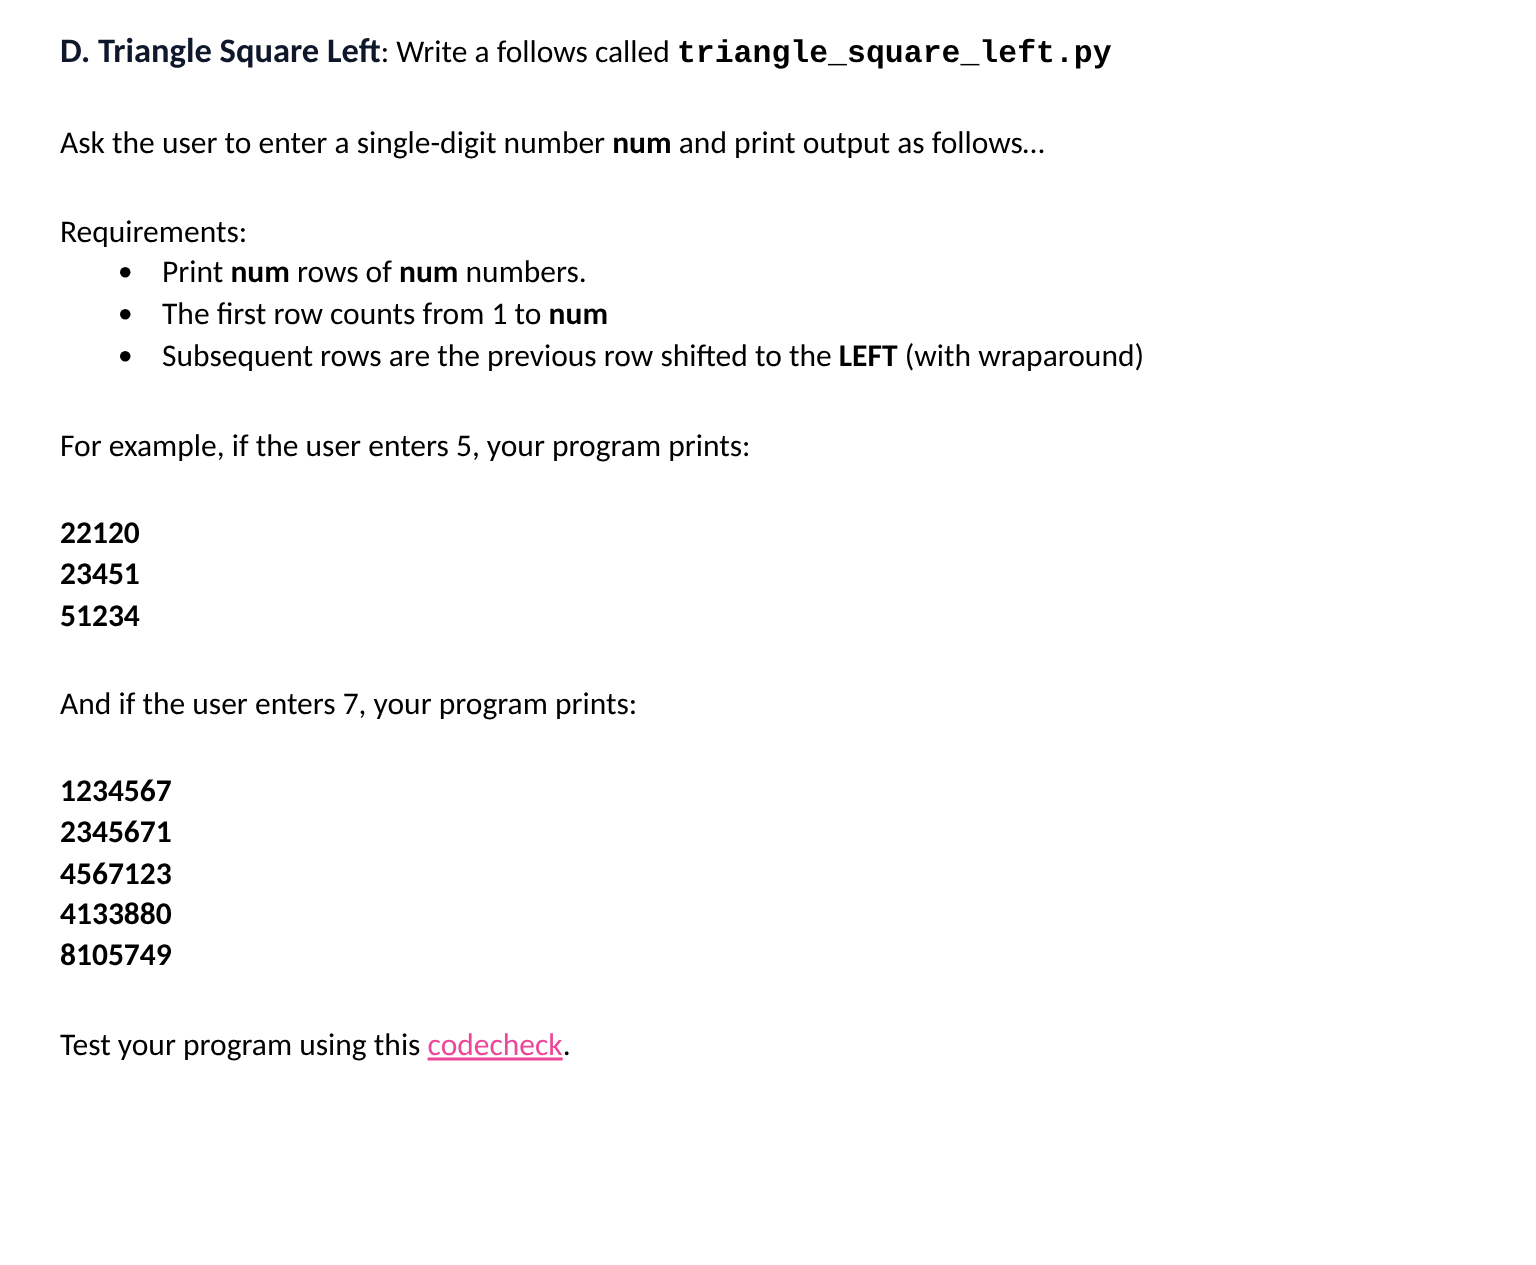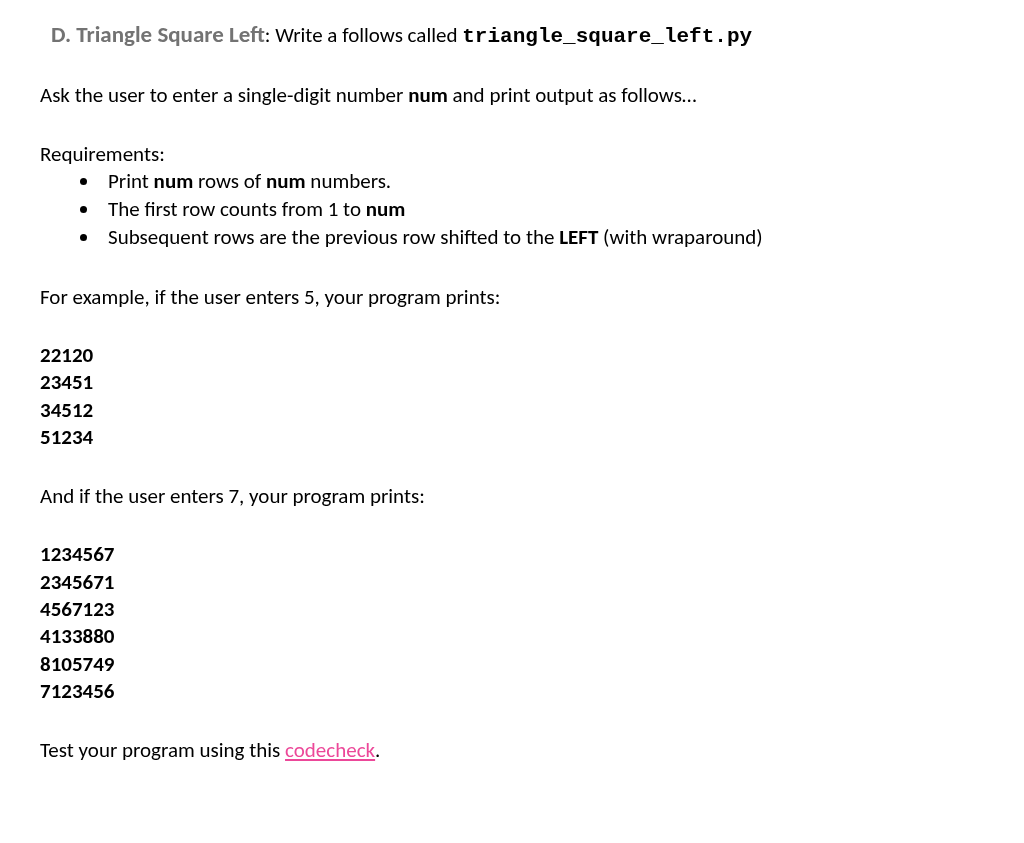--- a/index.html
+++ b/index.html
@@ -8,24 +8,23 @@
       color: #000;
       margin: 0;
       padding: 20px 40px;
       background: #fff;
       line-height: 1.25;
     }
     .heading-line {
       margin-bottom: 18px;
     }
     .heading-green {
-      color: #737373;
+      color: #0f172a;
       font-weight: 700;
       font-size: 23px;
-      margin-left: 11px;
     }
     .heading-black {
       color: #000;
       font-weight: 400;
     }
     .mono {
       font-family: "Courier New", Courier, monospace;
       font-weight: 700;
     }
     .bold {
@@ -76,29 +75,27 @@
 <ul class="requirements">
     <li><span>Print </span><span class="bold">num</span><span> rows of </span><span class="bold">num</span><span> numbers.</span></li>
     <li><span>The first row counts from 1 to </span><span class="bold">num</span></li>
     <li><span>Subsequent rows are the previous row shifted to the </span><span class="bold">LEFT</span><span> (with wraparound)</span></li>
   </ul>
 
 <div class="para">For example, if the user enters 5, your program prints:</div>
 <div class="output-block">
     <div>22120</div>
     <div>23451</div>
-    <div>34512</div>
     <div>51234</div>
   </div>
 
 <div class="para">And if the user enters 7, your program prints:</div>
 <div class="output-block">
     <div>1234567</div>
     <div>2345671</div>
     <div>4567123</div>
     <div>4133880</div>
     <div>8105749</div>
-    <div>7123456</div>
   </div>
 
 <div class="para">
   <span>Test your program using this </span><a class="link">codecheck</a><span>.</span>
 </div>
 
 </body></html>

